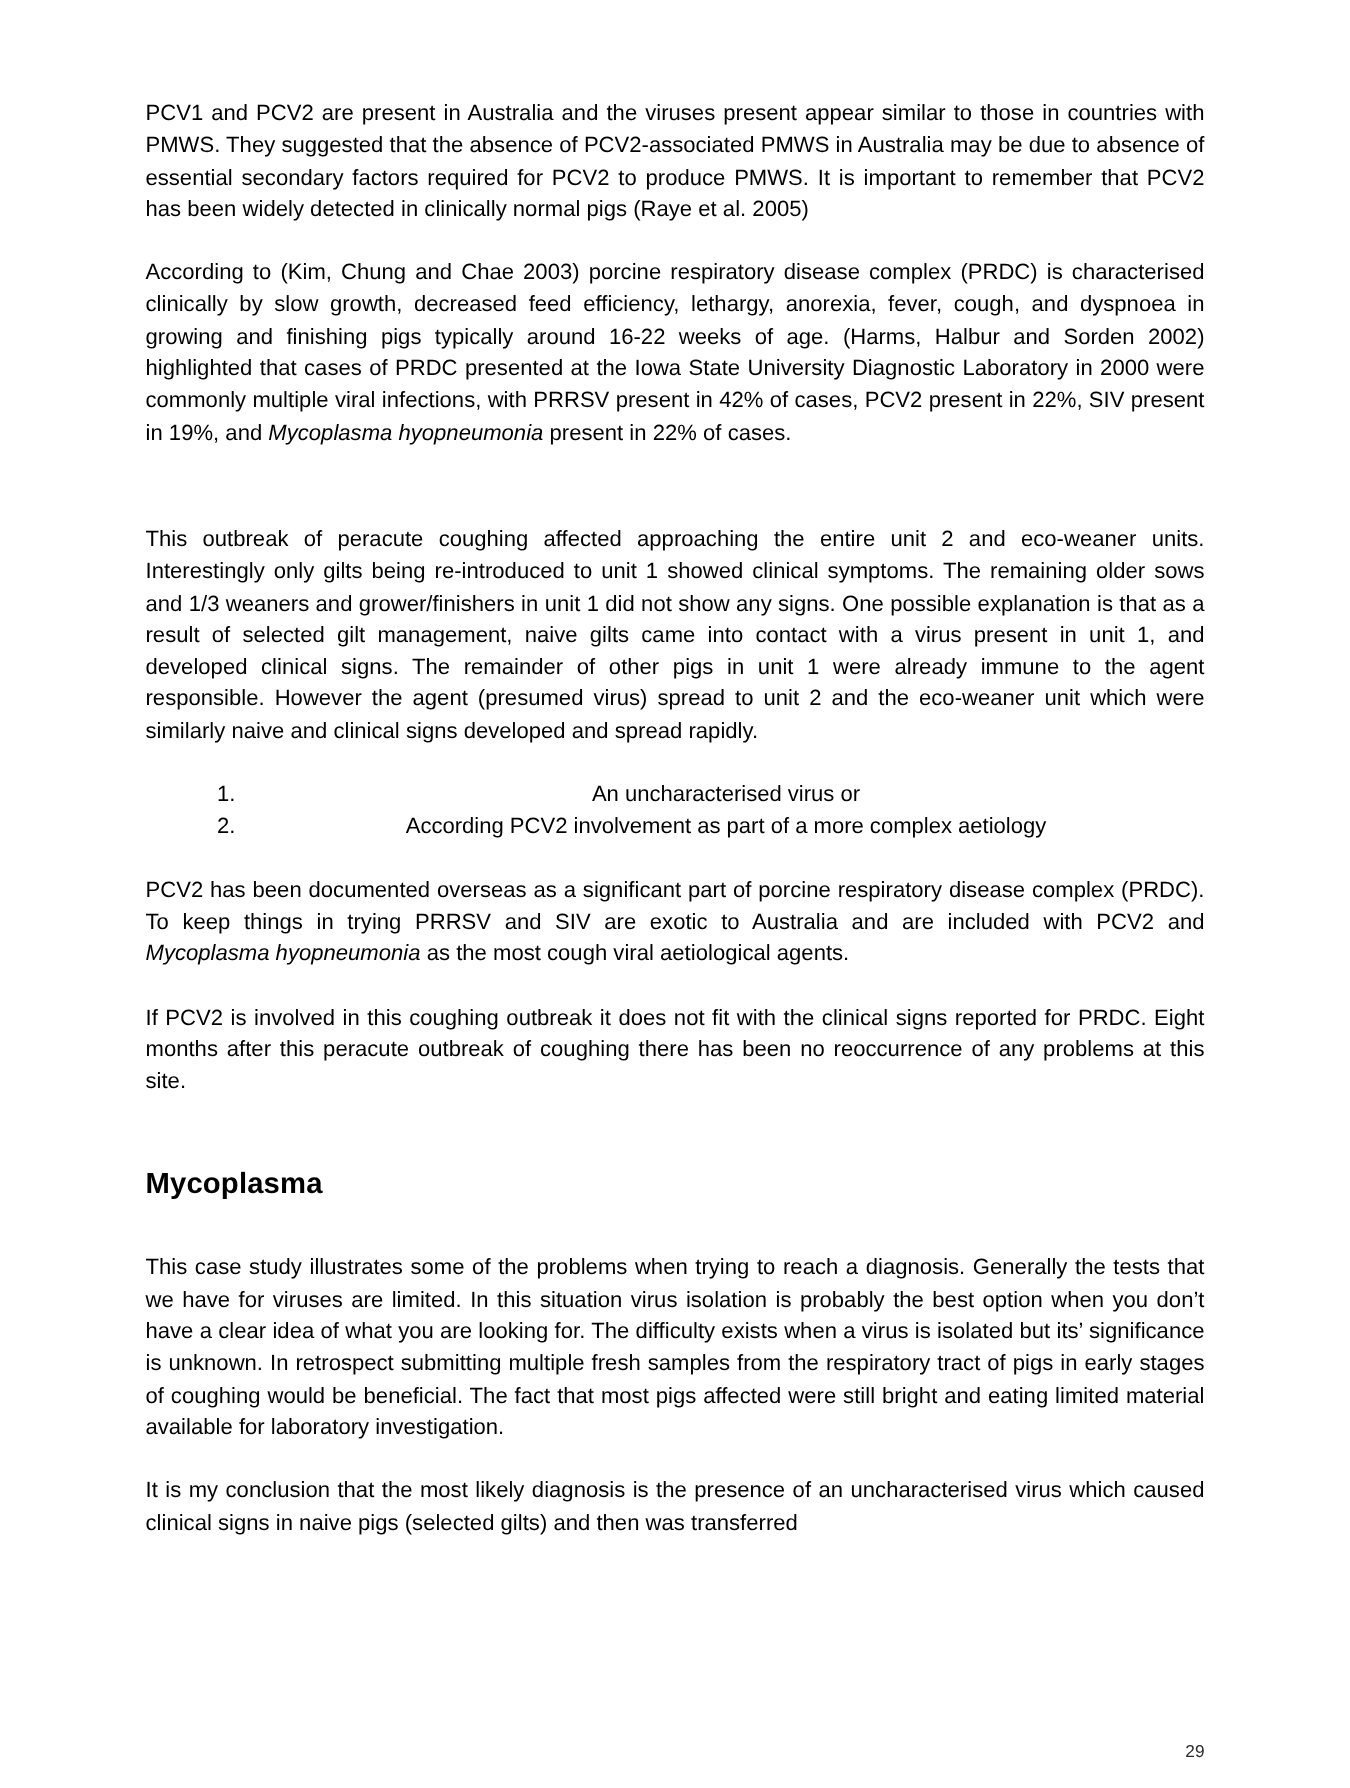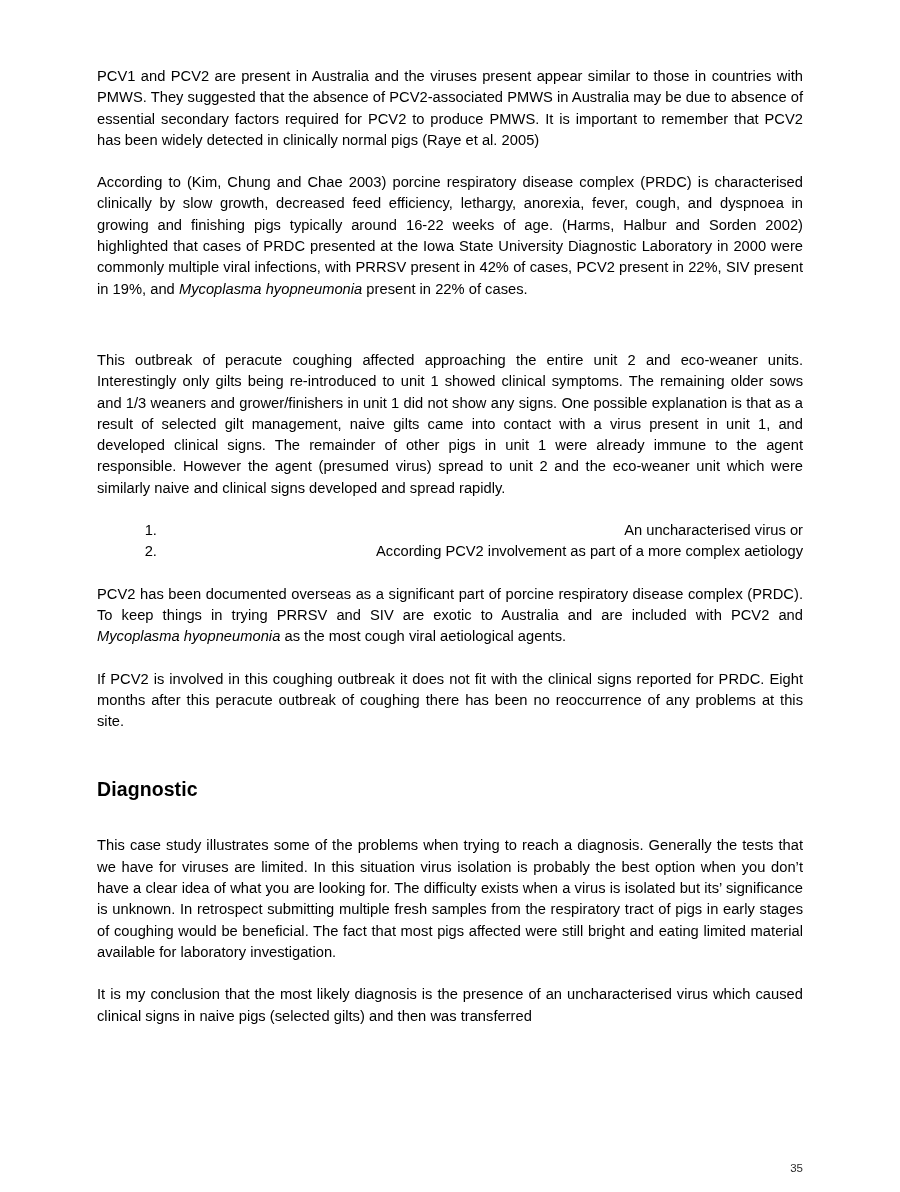--- a/index.html
+++ b/index.html
@@ -49,21 +49,21 @@
   .sp-after-conclusions { height: 34px; }
   ol.numlist {
     margin: 0 0 21px 0;
     padding: 0 0 0 64px;
     list-style-position: outside;
     list-style-type: decimal;
   }
   ol.numlist li {
     font-size: 14.7px;
     line-height: 21.3px;
-    text-align: right;
+    text-align: center;
     padding-left: 4px;
   }
   .tight {
     margin-bottom: 0;
   }
   i { font-style: italic; }
   .page-number {
     position: absolute;
     right: 97px;
     bottom: 18px;
@@ -89,22 +89,22 @@
   <ol class="numlist">
     <li>An uncharacterised virus or</li>
     <li>According PCV2 involvement as part of a more complex aetiology</li>
   </ol>
 
   <p class="body-text"><span>PCV2 has been documented overseas as a significant part of porcine respiratory disease complex (PRDC). To keep things in trying PRRSV and SIV are exotic to Australia and are included with PCV2 and </span><i>Mycoplasma hyopneumonia</i><span> as the most cough viral aetiological agents.</span></p>
 
   <p class="body-text">If PCV2 is involved in this coughing outbreak it does not fit with the clinical signs reported for PRDC. Eight months after this peracute outbreak of coughing there has been no reoccurrence of any problems at this site.</p>
 
   <div class="sp-before-conclusions"></div>
-  <h2 class="heading">Diagnostic</h2>
+  <h2 class="heading">Mycoplasma</h2>
   <div class="sp-after-conclusions"></div>
 
   <p class="body-text">This case study illustrates some of the problems when trying to reach a diagnosis. Generally the tests that we have for viruses are limited. In this situation virus isolation is probably the best option when you don’t have a clear idea of what you are looking for. The difficulty exists when a virus is isolated but its’ significance is unknown. In retrospect submitting multiple fresh samples from the respiratory tract of pigs in early stages of coughing would be beneficial. The fact that most pigs affected were still bright and eating limited material available for laboratory investigation.</p>
 
   <p class="body-text last">It is my conclusion that the most likely diagnosis is the presence of an uncharacterised virus which caused clinical signs in naive pigs (selected gilts) and then was transferred</p>
 
 </div>
 
-<div class="page-number">35</div>
+<div class="page-number">29</div>
 
 </body></html>

